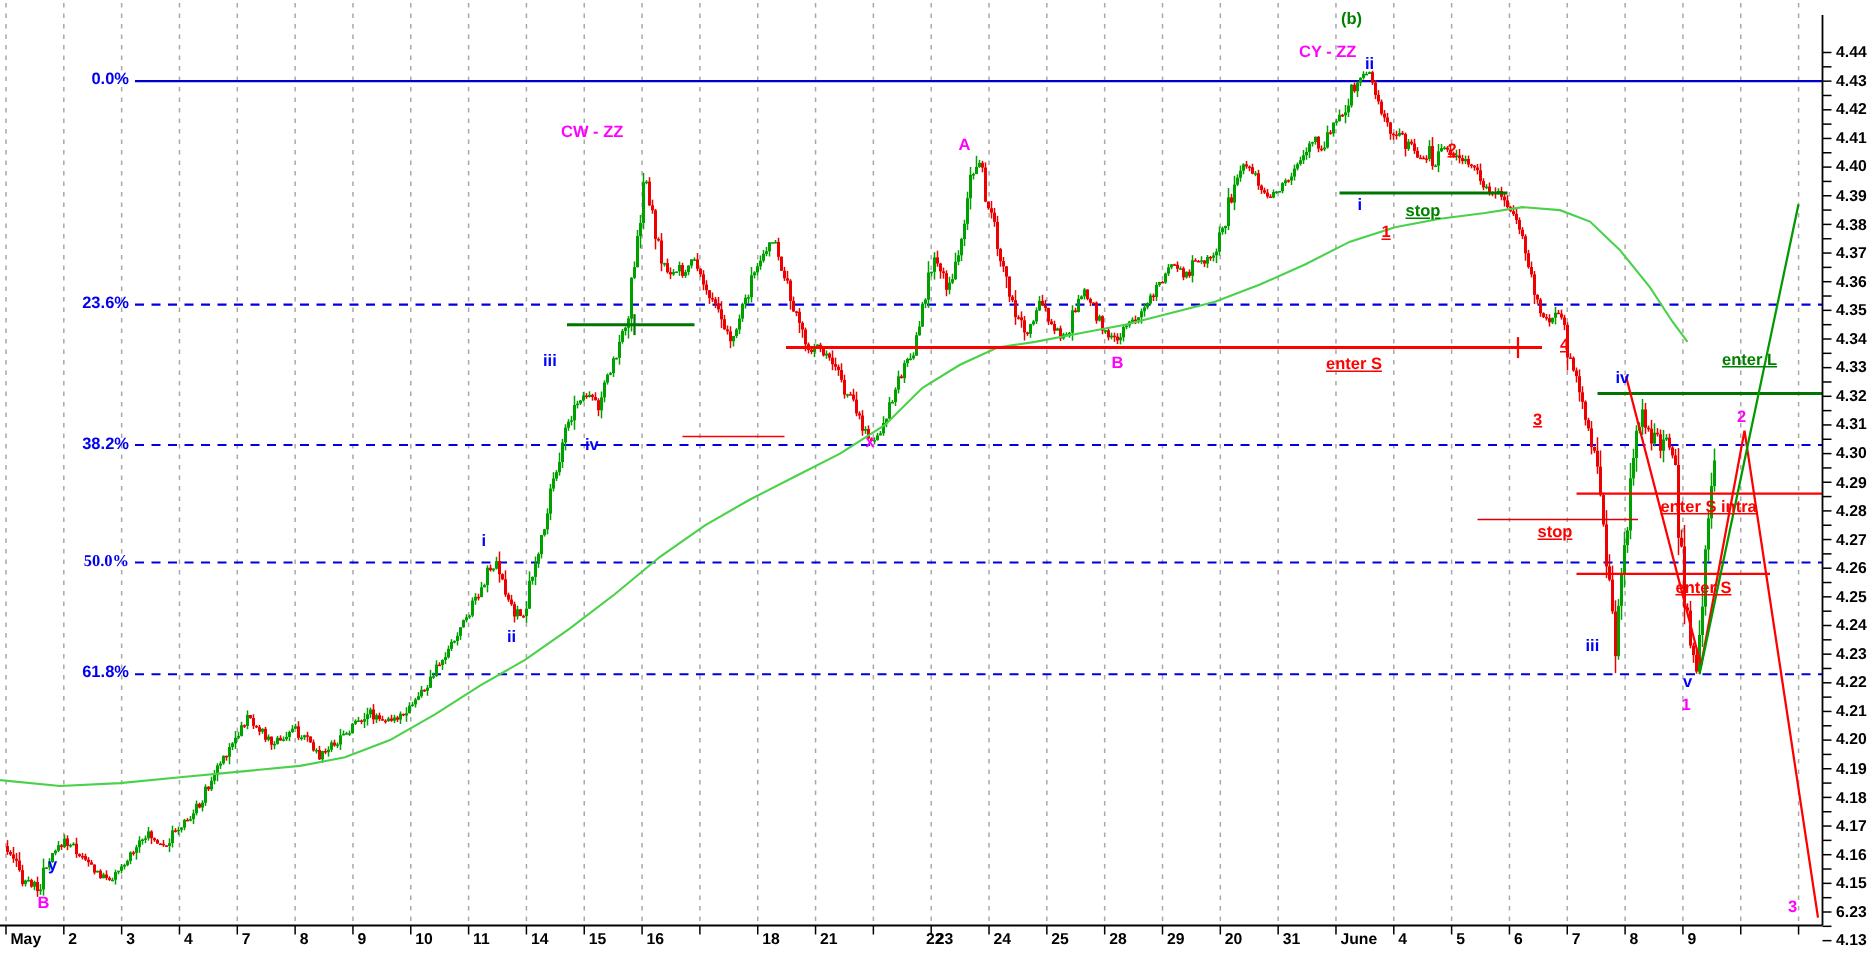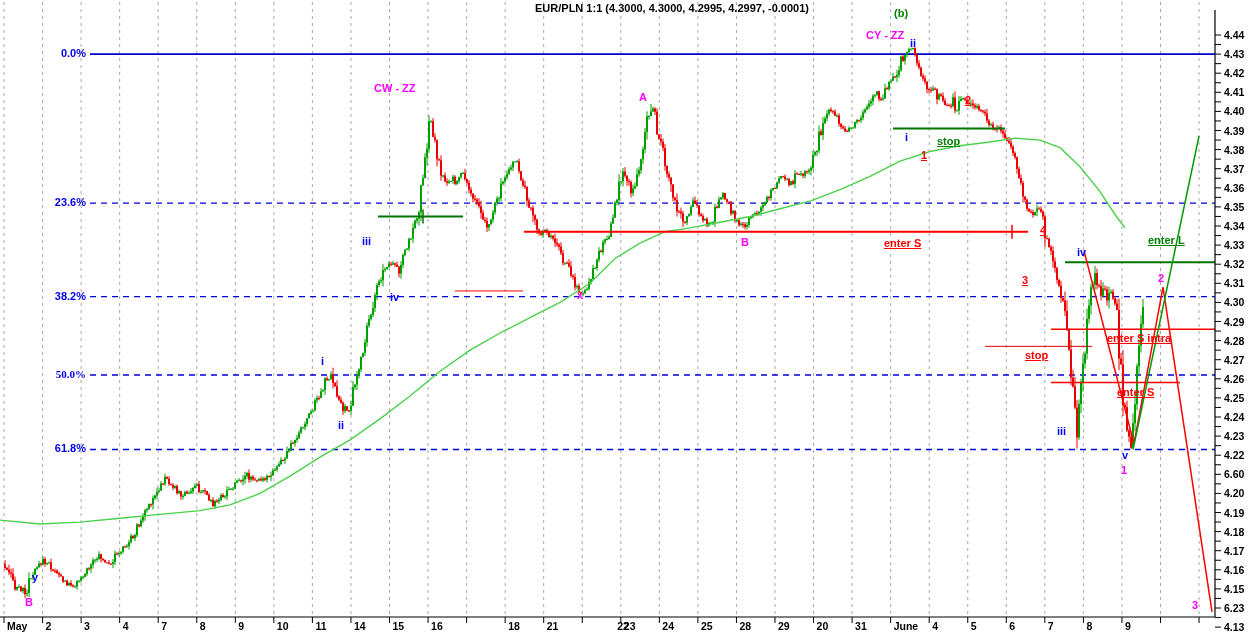--- a/index.html
+++ b/index.html
@@ -1315,21 +1315,20 @@
         <line x1="1215" y1="560.2500000000007" x2="1221" y2="560.2500000000007" stroke="#000" stroke-width="1"></line>
         <line x1="1215" y1="569.8000000000005" x2="1221" y2="569.8000000000005" stroke="#000" stroke-width="1"></line>
         <line x1="1215" y1="579.3500000000003" x2="1221" y2="579.3500000000003" stroke="#000" stroke-width="1"></line>
         <line x1="1215" y1="588.9000000000001" x2="1221" y2="588.9000000000001" stroke="#000" stroke-width="1"></line>
         <line x1="1215" y1="598.4499999999998" x2="1221" y2="598.4499999999998" stroke="#000" stroke-width="1"></line>
         <line x1="1215" y1="607.9999999999997" x2="1221" y2="607.9999999999997" stroke="#000" stroke-width="1"></line>
         <line x1="1215" y1="617.5499999999995" x2="1221" y2="617.5499999999995" stroke="#000" stroke-width="1"></line>
         <line x1="1215" y1="627.0999999999992" x2="1221" y2="627.0999999999992" stroke="#000" stroke-width="1"></line>
       </g>
     </svg>
-  <div id="title">EUR/PLN 1:1 (4.3000, 4.3000, 4.2995, 4.2997, -0.0001)</div>
   <div id="labels">
       <div class="fib-lbl" style="left: 36px; top: 47.1px;">0.0%</div>
       <div class="fib-lbl" style="left: 36px; top: 196.08px;">23.6%</div>
       <div class="fib-lbl" style="left: 36px; top: 289.67px;">38.2%</div>
       <div class="fib-lbl" style="left: 36px; top: 367.98px; font-family: Liberation Serif, serif;">50.0%</div>
       <div class="fib-lbl" style="left: 36px; top: 442.47px;">61.8%</div>
       <div class="axis-lbl" style="left: 1224px; top: 29px;">4.44</div>
       <div class="axis-lbl" style="left: 1224px; top: 48.1px;">4.43</div>
       <div class="axis-lbl" style="left: 1224px; top: 67.2px;">4.42</div>
       <div class="axis-lbl" style="left: 1224px; top: 86.3px;">4.41</div>
@@ -1345,21 +1344,21 @@
       <div class="axis-lbl" style="left: 1224px; top: 277.3px;">4.31</div>
       <div class="axis-lbl" style="left: 1224px; top: 296.4px;">4.30</div>
       <div class="axis-lbl" style="left: 1224px; top: 315.5px;">4.29</div>
       <div class="axis-lbl" style="left: 1224px; top: 334.6px;">4.28</div>
       <div class="axis-lbl" style="left: 1224px; top: 353.7px;">4.27</div>
       <div class="axis-lbl" style="left: 1224px; top: 372.8px;">4.26</div>
       <div class="axis-lbl" style="left: 1224px; top: 391.9px;">4.25</div>
       <div class="axis-lbl" style="left: 1224px; top: 411px;">4.24</div>
       <div class="axis-lbl" style="left: 1224px; top: 430.1px;">4.23</div>
       <div class="axis-lbl" style="left: 1224px; top: 449.2px;">4.22</div>
-      <div class="axis-lbl" style="left: 1224px; top: 468.3px;">6.60</div>
+      <div class="axis-lbl" style="left: 1224px; top: 468.3px;">4.21</div>
       <div class="axis-lbl" style="left: 1224px; top: 487.4px;">4.20</div>
       <div class="axis-lbl" style="left: 1224px; top: 506.5px;">4.19</div>
       <div class="axis-lbl" style="left: 1224px; top: 525.6px;">4.18</div>
       <div class="axis-lbl" style="left: 1224px; top: 544.7px;">4.17</div>
       <div class="axis-lbl" style="left: 1224px; top: 563.8px;">4.16</div>
       <div class="axis-lbl" style="left: 1224px; top: 582.9px;">4.15</div>
       <div class="axis-lbl" style="left: 1224px; top: 602px;">6.23</div>
       <div class="axis-lbl" style="left: 1224px; top: 621.1px;">4.13</div>
       <div class="axis-lbl" style="left: 7px; top: 620px;">May</div>
       <div class="axis-lbl" style="left: 45.55px; top: 620px;">2</div>

